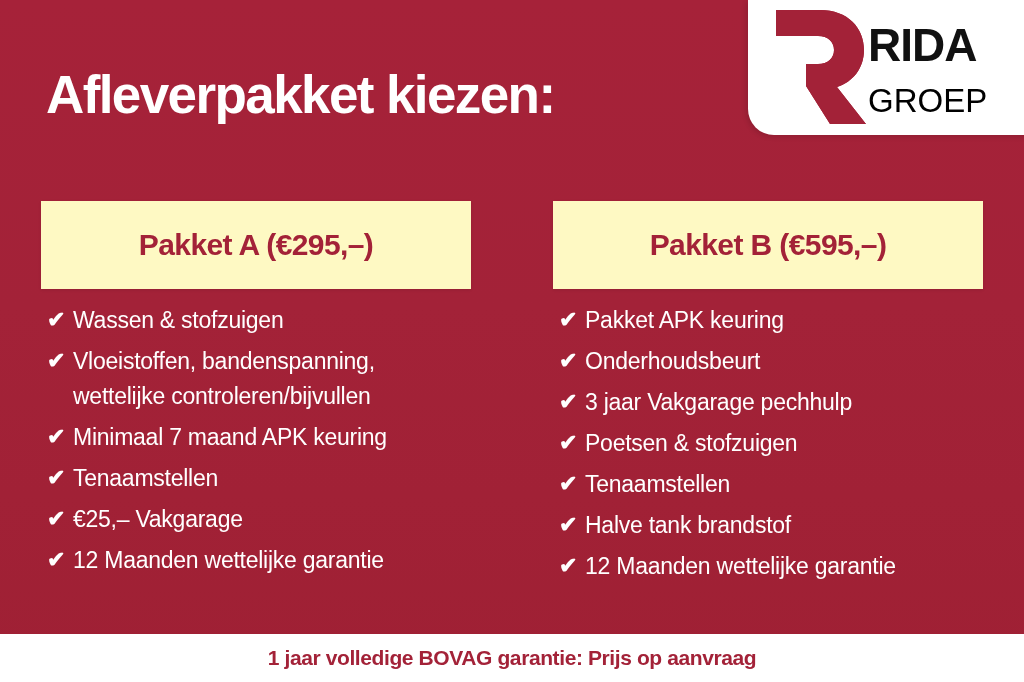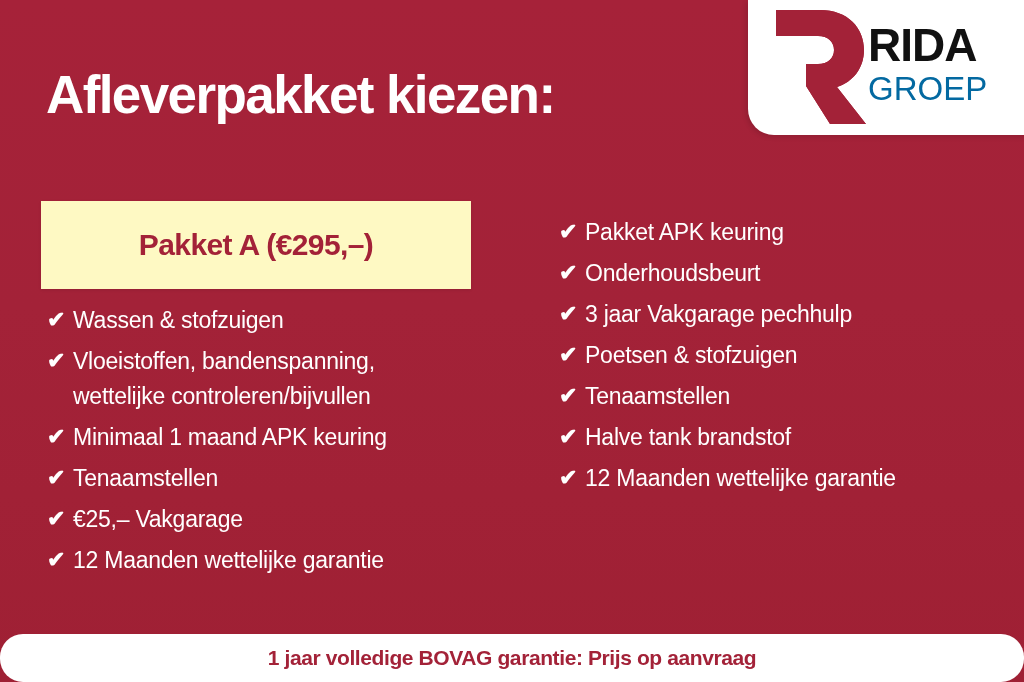--- a/index.html
+++ b/index.html
@@ -87,24 +87,24 @@
     font-size: 46px;
     font-weight: 700;
     color: #111111;
     letter-spacing: -1px;
     line-height: 0.92;
   }
 
   .logo-groep {
     font-size: 33px;
     font-weight: 400;
-    color: #0369a1;
+    color: #000000;
     letter-spacing: 0px;
     line-height: 1.05;
-    margin-top: 6px;
+    margin-top: 18px;
   }
 
   
   .packages {
     position: absolute;
     left: 0;
     top: 0;
     width: 1024px;
     height: 682px;
     z-index: 2;
@@ -169,21 +169,20 @@
     position: absolute;
     left: 0;
     top: 634px;
     width: 1024px;
     height: 48px;
     background: #ffffff;
     display: flex;
     align-items: center;
     justify-content: center;
     z-index: 4;
-    border-radius: 23px;
   }
 
   .footer-text {
     font-size: 21px;
     font-weight: 700;
     color: #a32238;
     letter-spacing: -0.4px;
     white-space: nowrap;
   }
 </style>
@@ -221,38 +220,41 @@
         <li class="feature-item">
           <span class="check-icon">✔</span>
           <span class="feature-text">Wassen &amp; stofzuigen</span>
         </li>
         <li class="feature-item">
           <span class="check-icon">✔</span>
           <span class="feature-text">Vloeistoffen, bandenspanning, wettelijke controleren/bijvullen</span>
         </li>
         <li class="feature-item">
           <span class="check-icon">✔</span>
-          <span class="feature-text">Minimaal 1 maand APK keuring</span>
+          <span class="feature-text">Minimaal 7 maand APK keuring</span>
         </li>
         <li class="feature-item">
           <span class="check-icon">✔</span>
           <span class="feature-text">Tenaamstellen</span>
         </li>
         <li class="feature-item">
           <span class="check-icon">✔</span>
           <span class="feature-text">€25,– Vakgarage</span>
         </li>
         <li class="feature-item">
           <span class="check-icon">✔</span>
           <span class="feature-text">12 Maanden wettelijke garantie</span>
         </li>
       </ul>
     </div>
 
     <div class="package right">
+      <div class="package-header">
+        <span class="package-title">Pakket B (€595,–)</span>
+      </div>
       <ul class="feature-list">
         <li class="feature-item">
           <span class="check-icon">✔</span>
           <span class="feature-text">Pakket APK keuring</span>
         </li>
         <li class="feature-item">
           <span class="check-icon">✔</span>
           <span class="feature-text">Onderhoudsbeurt</span>
         </li>
         <li class="feature-item">

